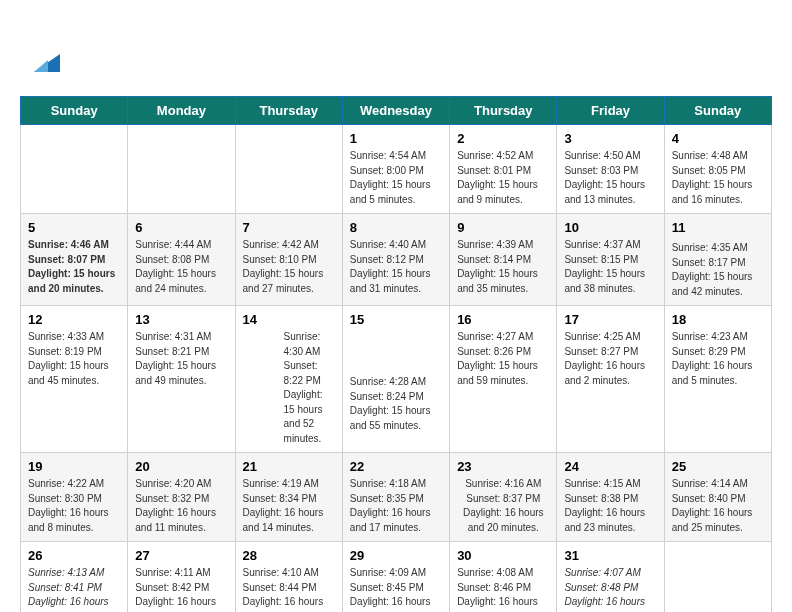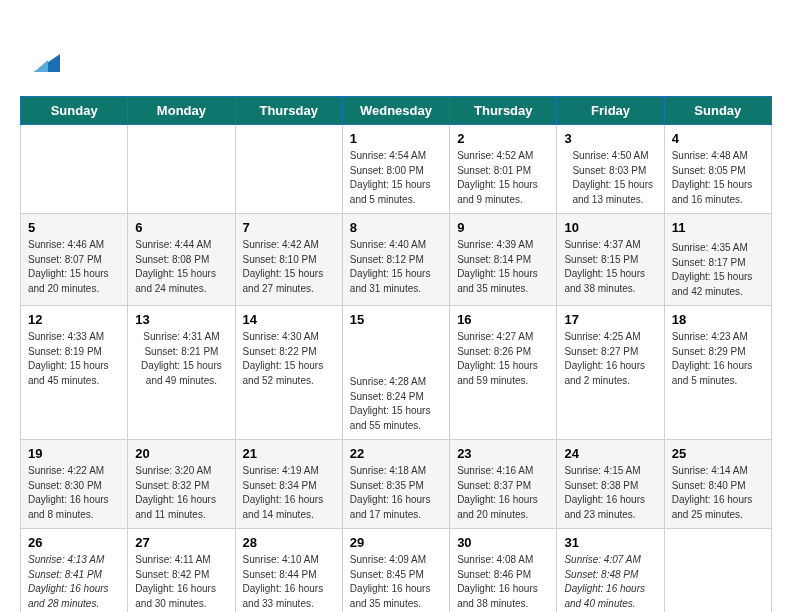--- a/index.html
+++ b/index.html
@@ -130,37 +130,37 @@
         </td>
         <td>
           <div class="day-num">2</div>
           <div class="day-info" style="white-space: pre-line;">Sunrise: 4:52 AM
 Sunset: 8:01 PM
 Daylight: 15 hours
 and 9 minutes.</div>
         </td>
         <td>
           <div class="day-num">3</div>
-          <div class="day-info" style="white-space: pre-line; margin-left: 8px;">Sunrise: 4:50 AM
+          <div class="day-info" style="white-space: pre-line;">Sunrise: 4:50 AM
 Sunset: 8:03 PM
 Daylight: 15 hours
 and 13 minutes.</div>
         </td>
         <td>
           <div class="day-num">4</div>
           <div class="day-info" style="white-space: pre-line;">Sunrise: 4:48 AM
 Sunset: 8:05 PM
 Daylight: 15 hours
 and 16 minutes.</div>
         </td>
       </tr>
       <tr>
         <td>
           <div class="day-num">5</div>
-          <div class="day-info" style="white-space: pre-line;">Sunrise: 4:46 AM
+          <div class="day-info" style="white-space: pre-line; font-weight: bold;">Sunrise: 4:46 AM
 Sunset: 8:07 PM
 Daylight: 15 hours
 and 20 minutes.</div>
         </td>
         <td>
           <div class="day-num">6</div>
           <div class="day-info" style="white-space: pre-line;">Sunrise: 4:44 AM
 Sunset: 8:08 PM
 Daylight: 15 hours
 and 24 minutes.</div>
@@ -204,28 +204,28 @@
       <tr>
         <td>
           <div class="day-num">12</div>
           <div class="day-info" style="white-space: pre-line;">Sunrise: 4:33 AM
 Sunset: 8:19 PM
 Daylight: 15 hours
 and 45 minutes.</div>
         </td>
         <td>
           <div class="day-num">13</div>
-          <div class="day-info" style="white-space: pre-line; text-align: center;">Sunrise: 4:31 AM
+          <div class="day-info" style="white-space: pre-line;">Sunrise: 4:31 AM
 Sunset: 8:21 PM
 Daylight: 15 hours
 and 49 minutes.</div>
         </td>
         <td>
           <div class="day-num">14</div>
-          <div class="day-info" style="white-space: pre-line;">Sunrise: 4:30 AM
+          <div class="day-info" style="white-space: pre-line; margin-left: 41px;">Sunrise: 4:30 AM
 Sunset: 8:22 PM
 Daylight: 15 hours
 and 52 minutes.</div>
         </td>
         <td>
           <div class="day-num">15</div>
           <div class="day-info" style="white-space: pre-line; margin-top: 48px;">Sunrise: 4:28 AM
 Sunset: 8:24 PM
 Daylight: 15 hours
 and 55 minutes.</div>
@@ -255,42 +255,42 @@
       <tr>
         <td>
           <div class="day-num">19</div>
           <div class="day-info" style="white-space: pre-line;">Sunrise: 4:22 AM
 Sunset: 8:30 PM
 Daylight: 16 hours
 and 8 minutes.</div>
         </td>
         <td>
           <div class="day-num">20</div>
-          <div class="day-info" style="white-space: pre-line;">Sunrise: 3:20 AM
+          <div class="day-info" style="white-space: pre-line;">Sunrise: 4:20 AM
 Sunset: 8:32 PM
 Daylight: 16 hours
 and 11 minutes.</div>
         </td>
         <td>
           <div class="day-num">21</div>
           <div class="day-info" style="white-space: pre-line;">Sunrise: 4:19 AM
 Sunset: 8:34 PM
 Daylight: 16 hours
 and 14 minutes.</div>
         </td>
         <td>
           <div class="day-num">22</div>
           <div class="day-info" style="white-space: pre-line;">Sunrise: 4:18 AM
 Sunset: 8:35 PM
 Daylight: 16 hours
 and 17 minutes.</div>
         </td>
         <td>
           <div class="day-num">23</div>
-          <div class="day-info" style="white-space: pre-line;">Sunrise: 4:16 AM
+          <div class="day-info" style="white-space: pre-line; text-align: center;">Sunrise: 4:16 AM
 Sunset: 8:37 PM
 Daylight: 16 hours
 and 20 minutes.</div>
         </td>
         <td>
           <div class="day-num">24</div>
           <div class="day-info" style="white-space: pre-line;">Sunrise: 4:15 AM
 Sunset: 8:38 PM
 Daylight: 16 hours
 and 23 minutes.</div>

